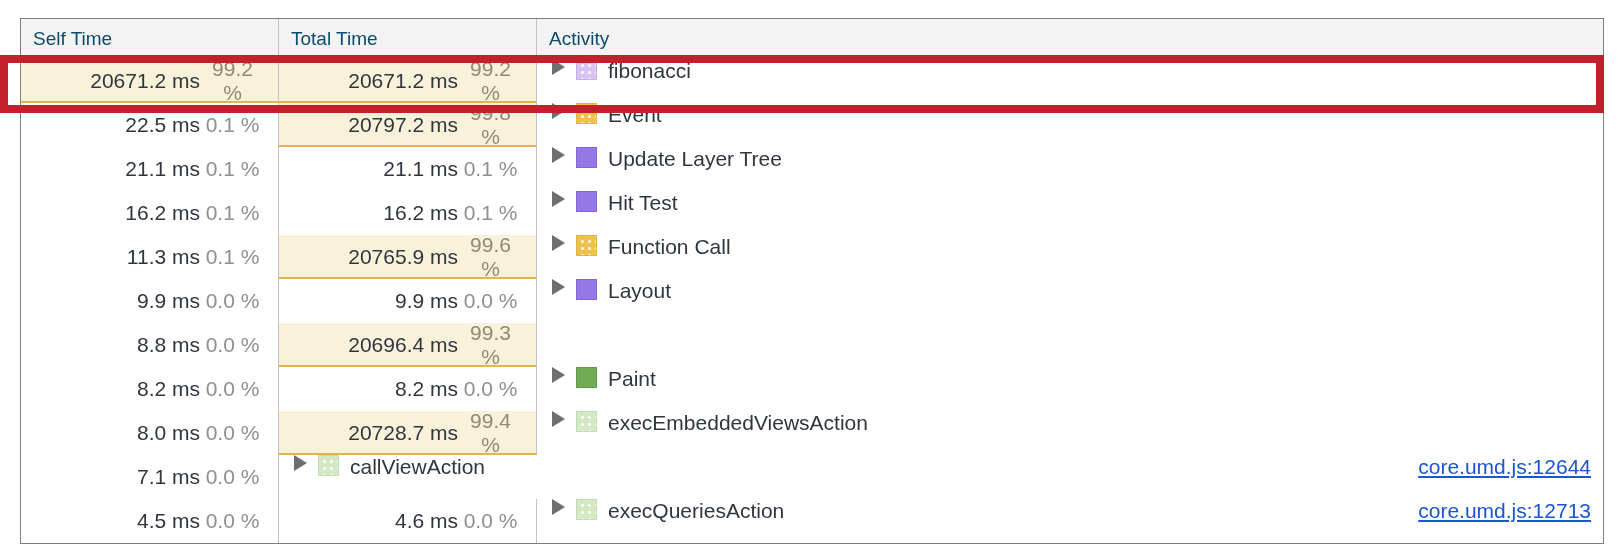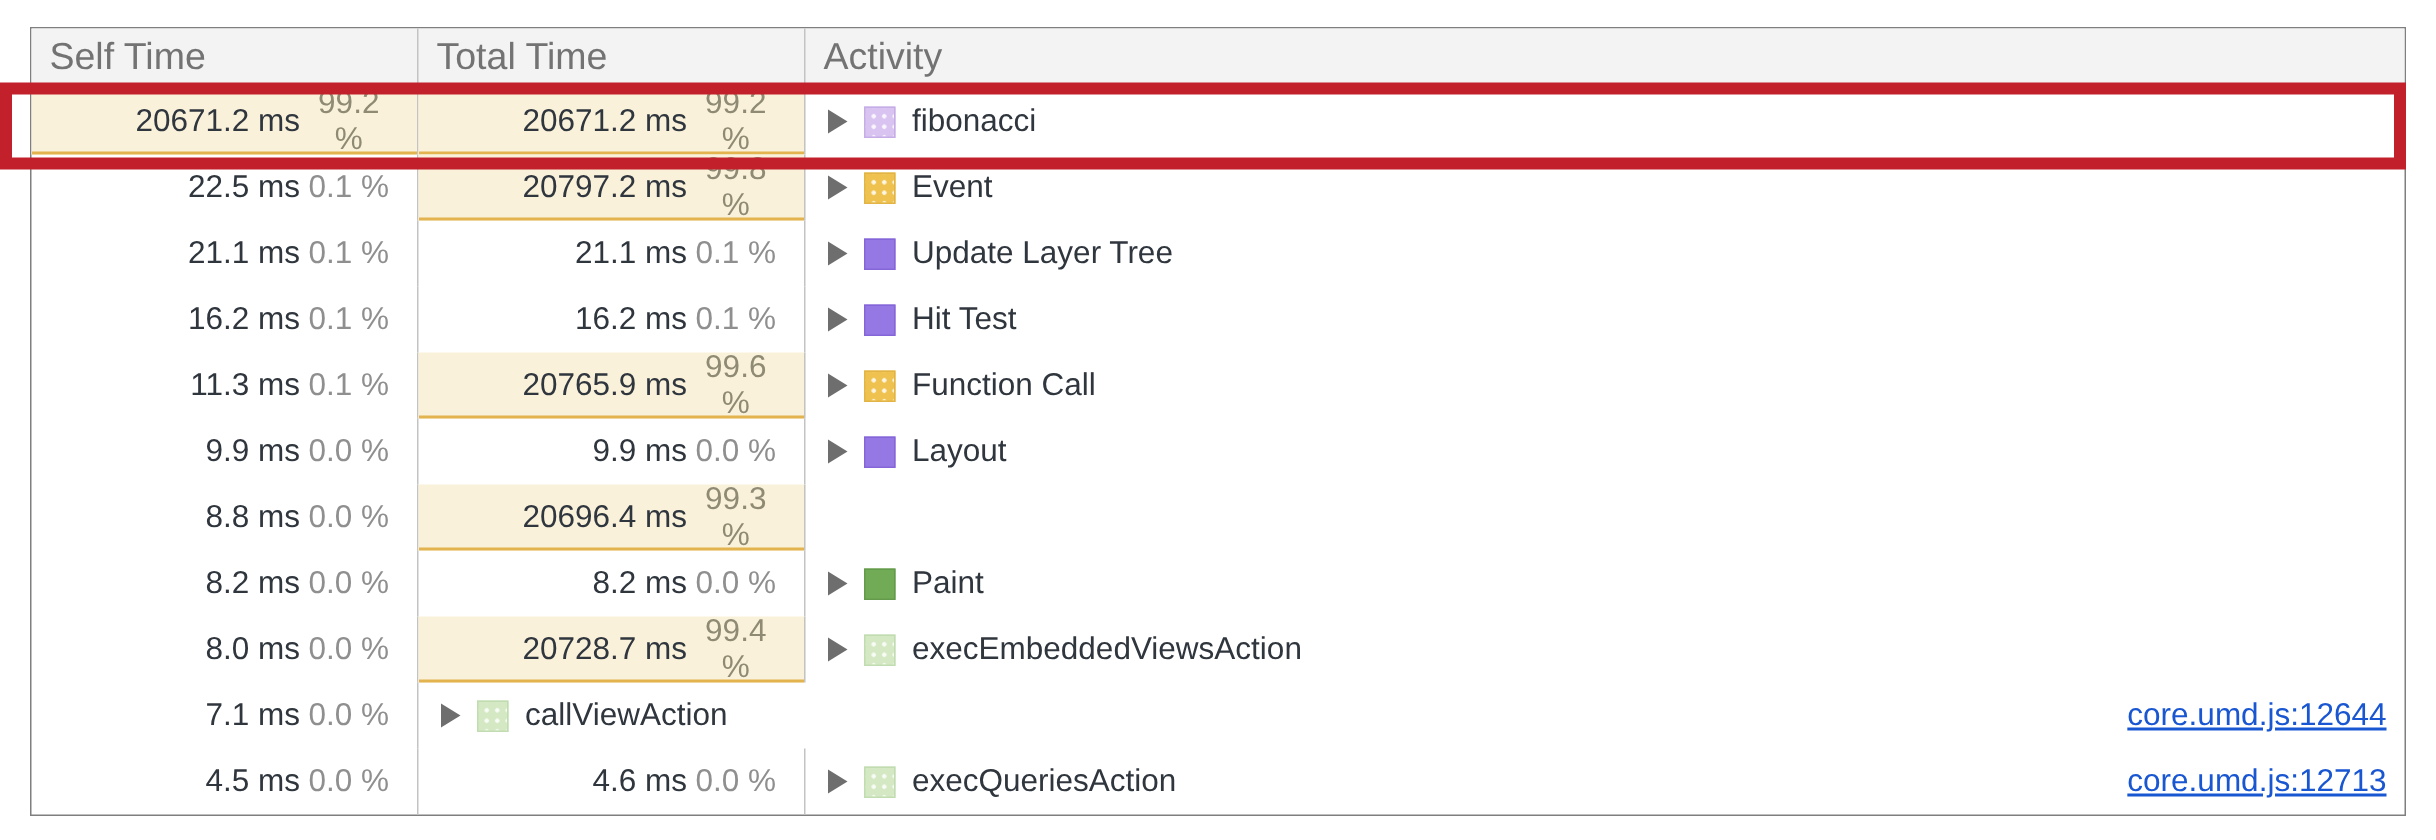--- a/index.html
+++ b/index.html
@@ -5,38 +5,38 @@
   * { margin:0; padding:0; box-sizing:border-box; }
   html,body { width:1624px; height:560px; background:#ffffff;
     font-family:"Liberation Sans", sans-serif; overflow:hidden; position:relative; }
 
   .perf-table { position:absolute; left:20px; top:18px; width:1584px; height:526px;
     border:1px solid #7f7f7f; background:#fff; display:flex; flex-direction:column; }
 
   .header-row { display:flex; flex:0 0 40px; background:#f3f3f3;
     border-bottom:1px solid #cfcfcf; }
   .header-cell { display:flex; align-items:center; padding-left:12px;
-    font-size:25px; color:#737373; border-right:1px solid #c3c3c3; }
+    font-size:19px; color:#0c4a6e; border-right:1px solid #c3c3c3; }
   .header-cell:last-child { border-right:none; }
 
   .col-self  { width:258px; flex:0 0 258px; }
   .col-total { width:258px; flex:0 0 258px; }
   .col-activity { flex:1 1 auto; min-width:0; }
 
   #rows { display:flex; flex-direction:column; }
   .row { display:flex; flex:0 0 44px; height:44px; }
 
   .time-cell { display:flex; align-items:center; justify-content:flex-end;
     font-size:21px; border-right:1px solid #c3c3c3; }
   .time-cell .ms  { color:#30363e; }
   .time-cell .pct { color:#8f8f8f; width:78px; text-align:center; padding-right:13px; }
   .time-cell.hl { background:#faf1da; box-shadow: inset 0 -2px 0 0 #e2b34f; }
   .time-cell.hl .pct { color:#8f8a74; }
 
-  .activity-cell { display:flex; align-items:center; gap:11px;
+  .activity-cell { display:flex; gap:11px;
     padding:0 12px 0 15px; font-size:21px; color:#30363e; }
   .tri { width:0; height:0; flex:0 0 auto;
     border-left:13px solid #6e6e6e; border-top:8px solid transparent;
     border-bottom:8px solid transparent; cursor:pointer; }
   .swatch { width:21px; height:21px; flex:0 0 auto; border:1px solid rgba(0,0,0,0.12); }
   .swatch.dotted { background-image:
     radial-gradient(circle, rgba(255,255,255,0.85) 1.3px, rgba(255,255,255,0) 1.6px);
     background-size:7px 7px; background-position:2px 2px; }
   .label { white-space:nowrap; }
   .spacer { flex:1 1 auto; }

